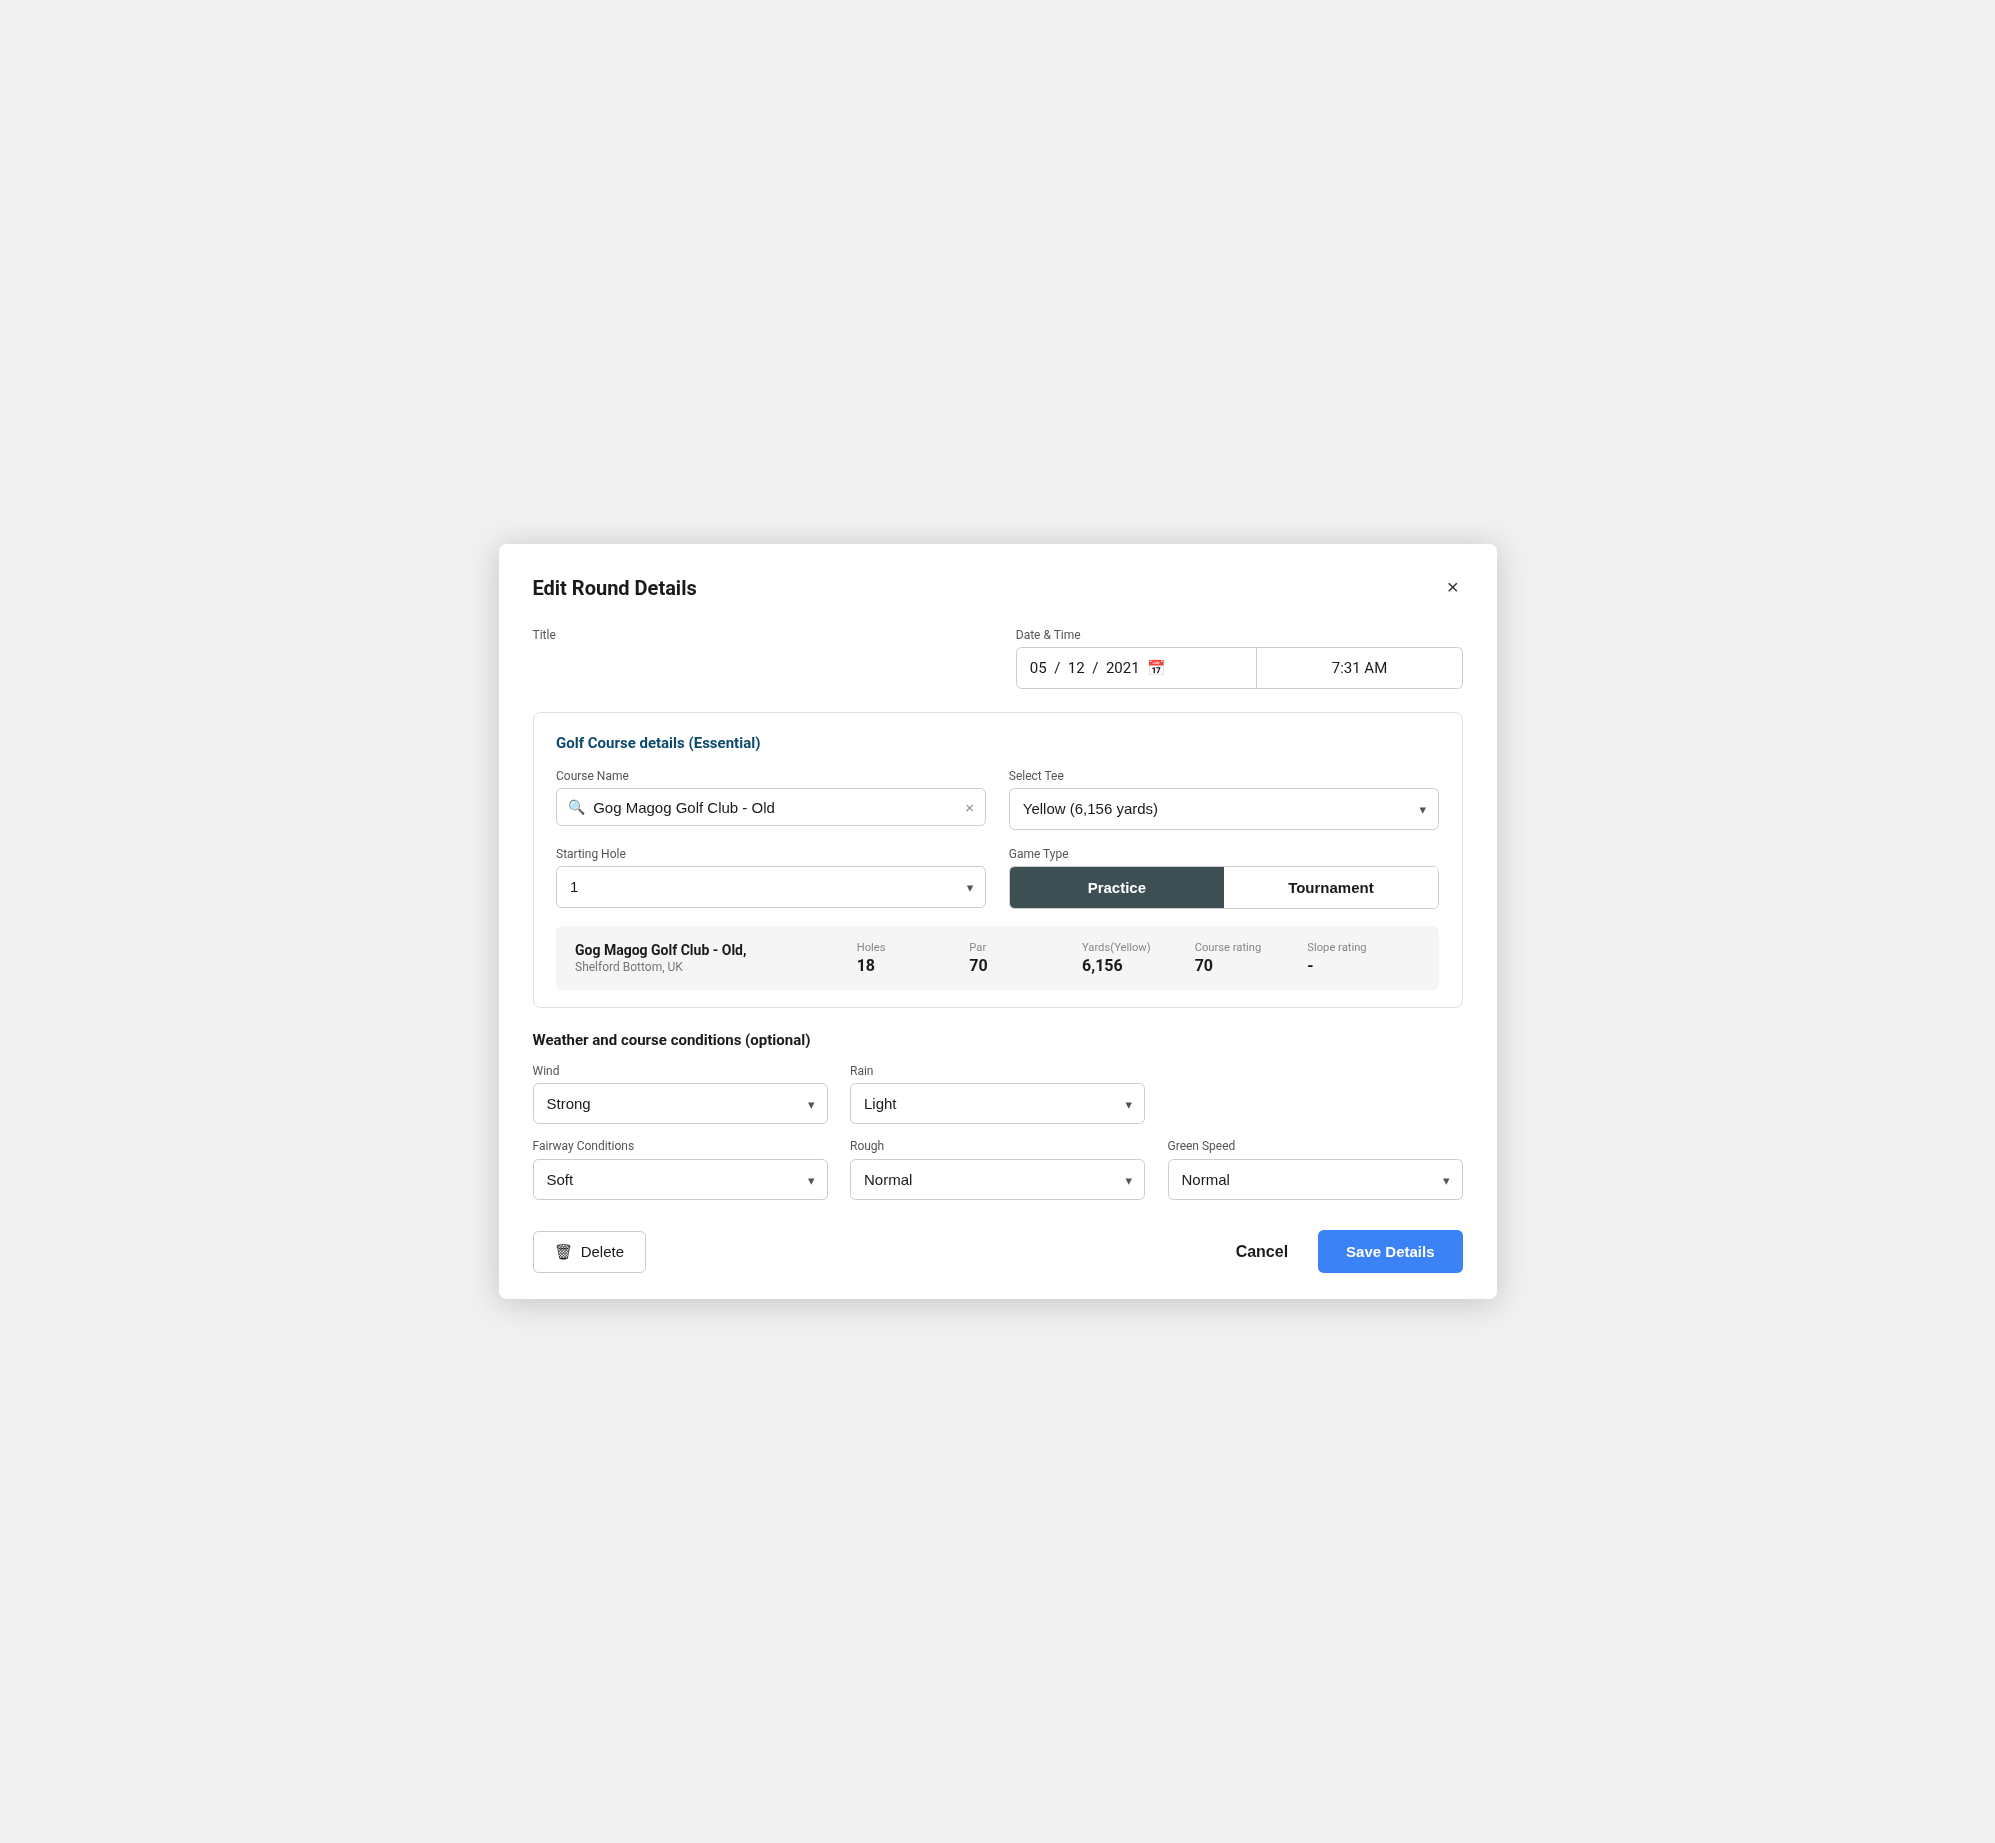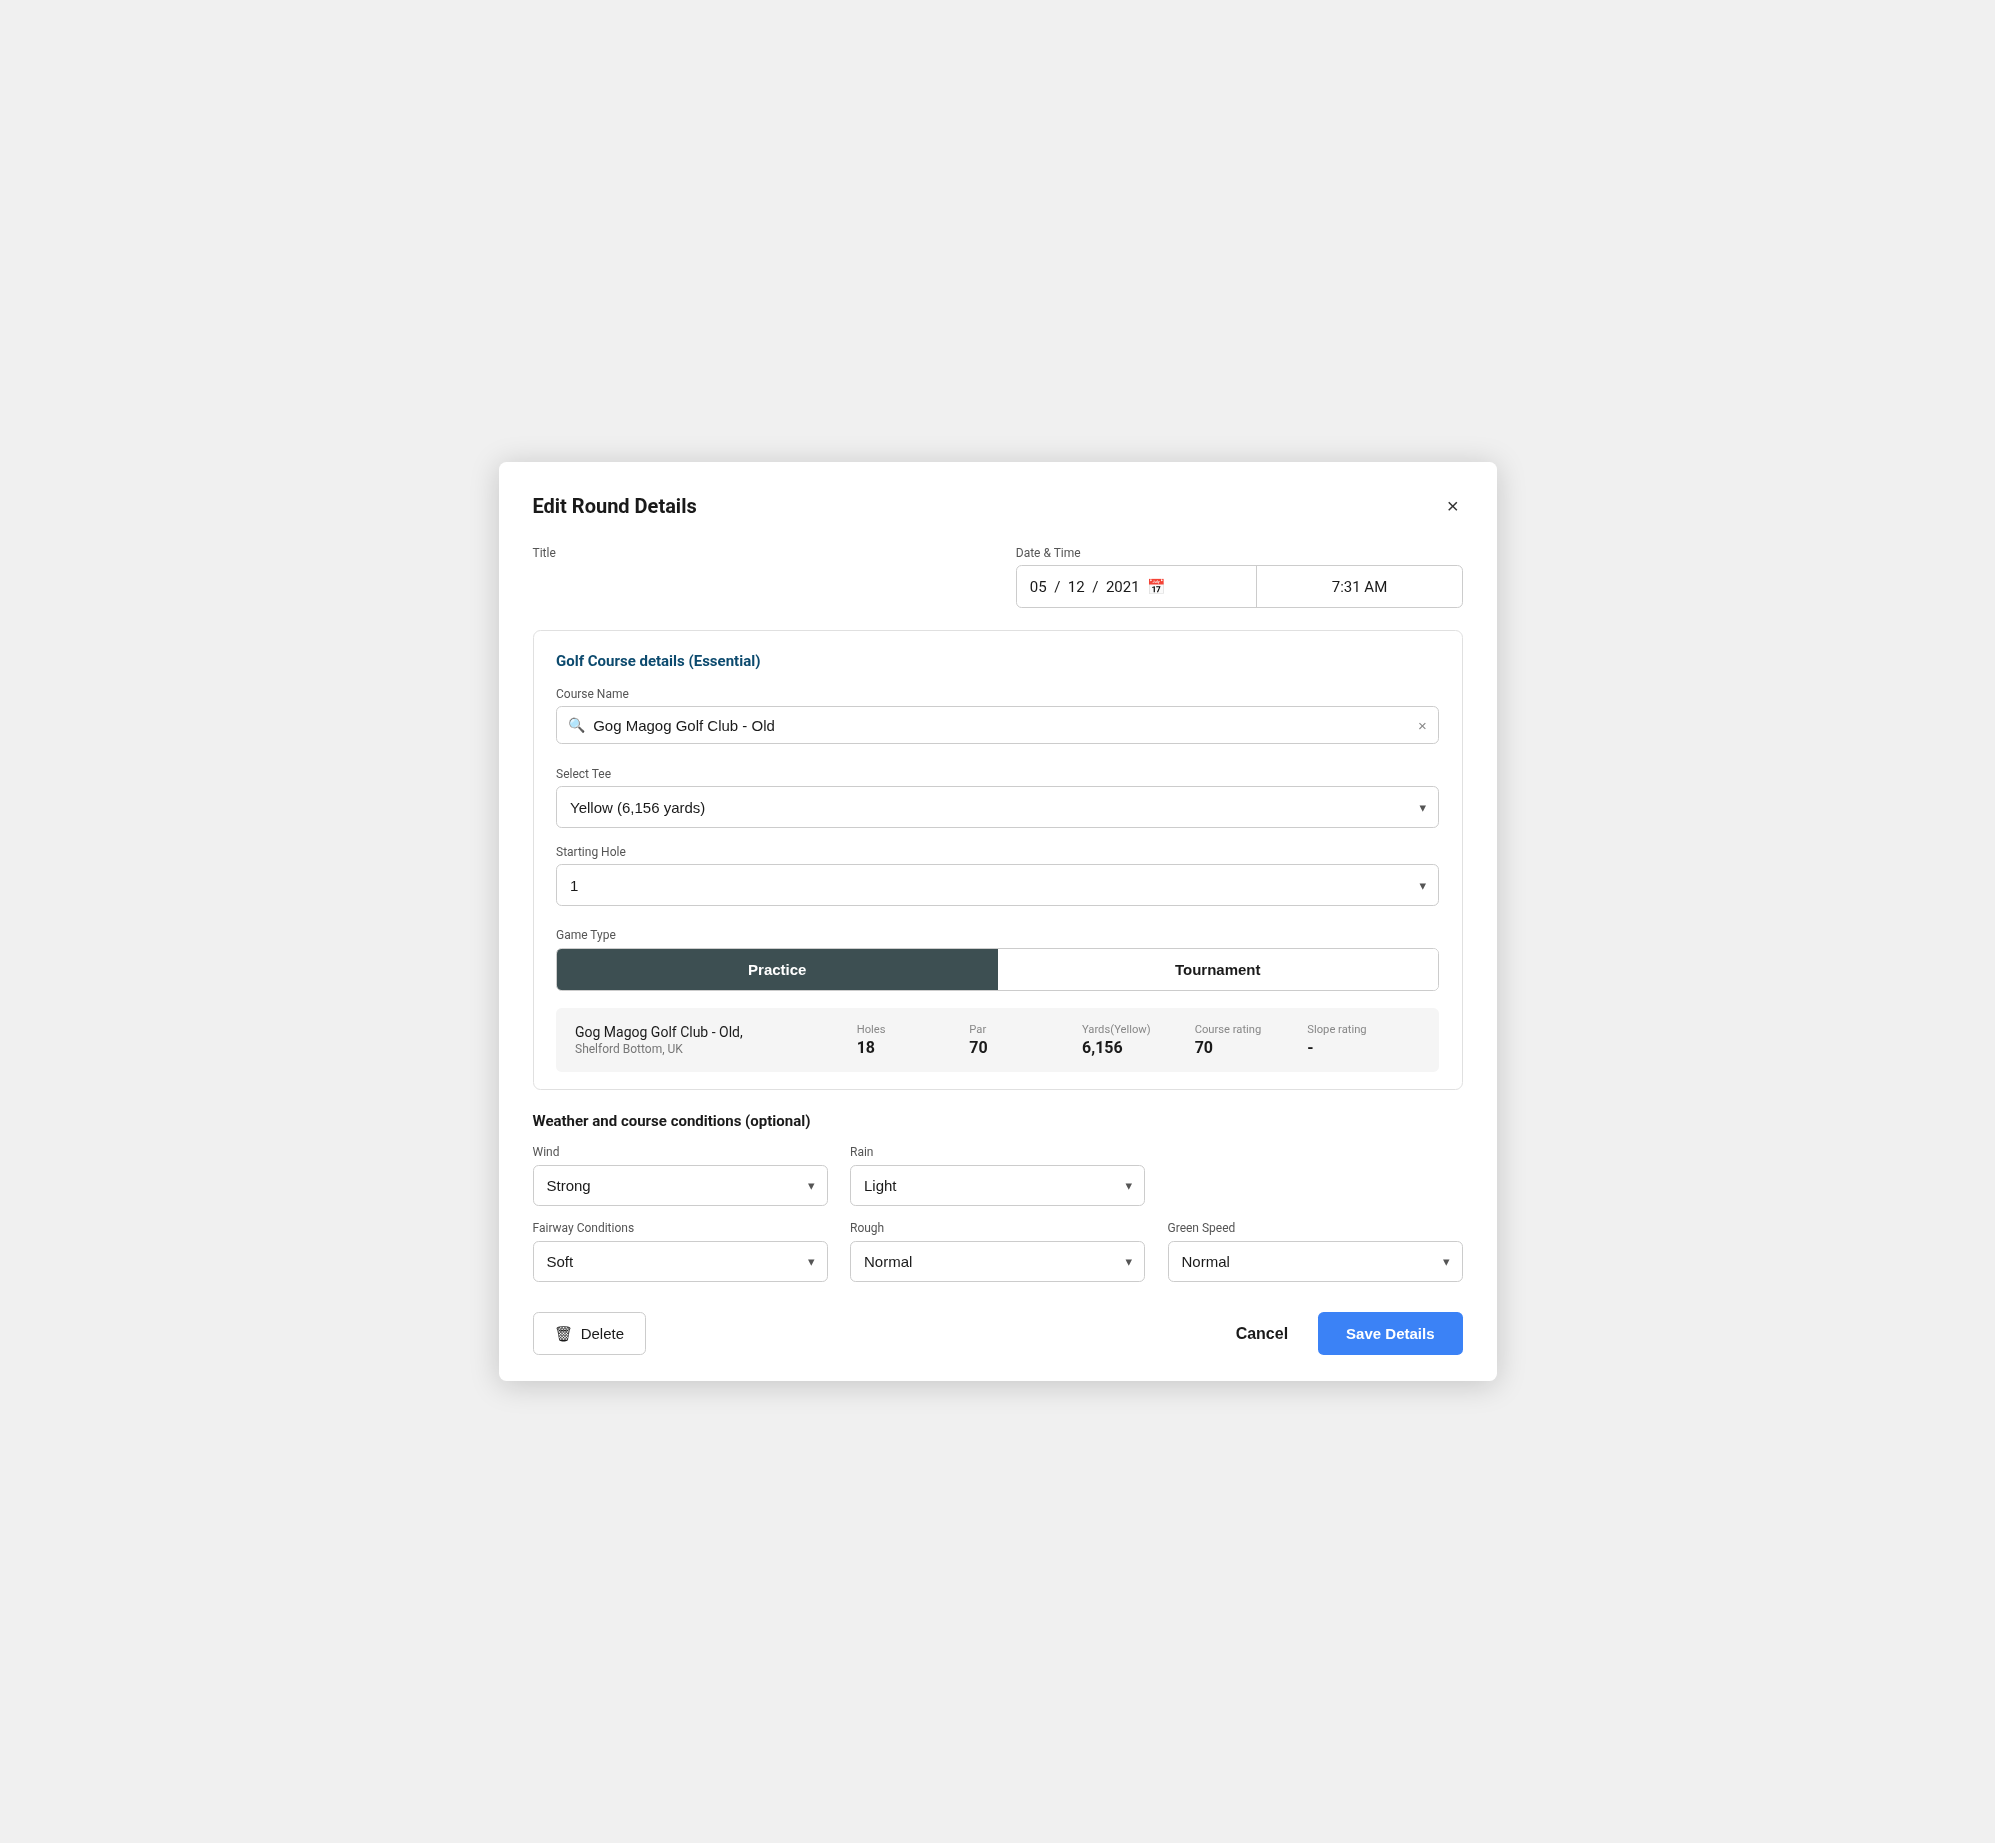--- a/index.html
+++ b/index.html
@@ -112,21 +112,20 @@
     .section-title {
       font-size: 15px;
       font-weight: 700;
       color: #0c4a6e;
       margin-bottom: 17px;
     }
     .two-col {
       display: flex;
       gap: 22.5px;
       margin-bottom: 17px;
-      flex-direction: column;
     }
     .two-col .field-group {
       flex: 1;
     }
     .search-input-wrap {
       display: flex;
       align-items: center;
       border: 1.4px solid #ccc;
       border-radius: 5.6px;
       padding: 9.4px 11.2px;
@@ -205,21 +204,21 @@
       padding: 15px 19px;
       display: flex;
       align-items: center;
       gap: 0;
       margin-top: 5.6px;
     }
     .course-info-name {
       flex: 2.5;
     }
     .course-info-name .main-name {
-      font-weight: 400;
+      font-weight: 700;
       font-size: 14px;
       color: #1a1a1a;
     }
     .course-info-name .sub-name {
       font-size: 12px;
       color: #777;
       margin-top: 1.9px;
     }
     .course-stat {
       display: flex;

